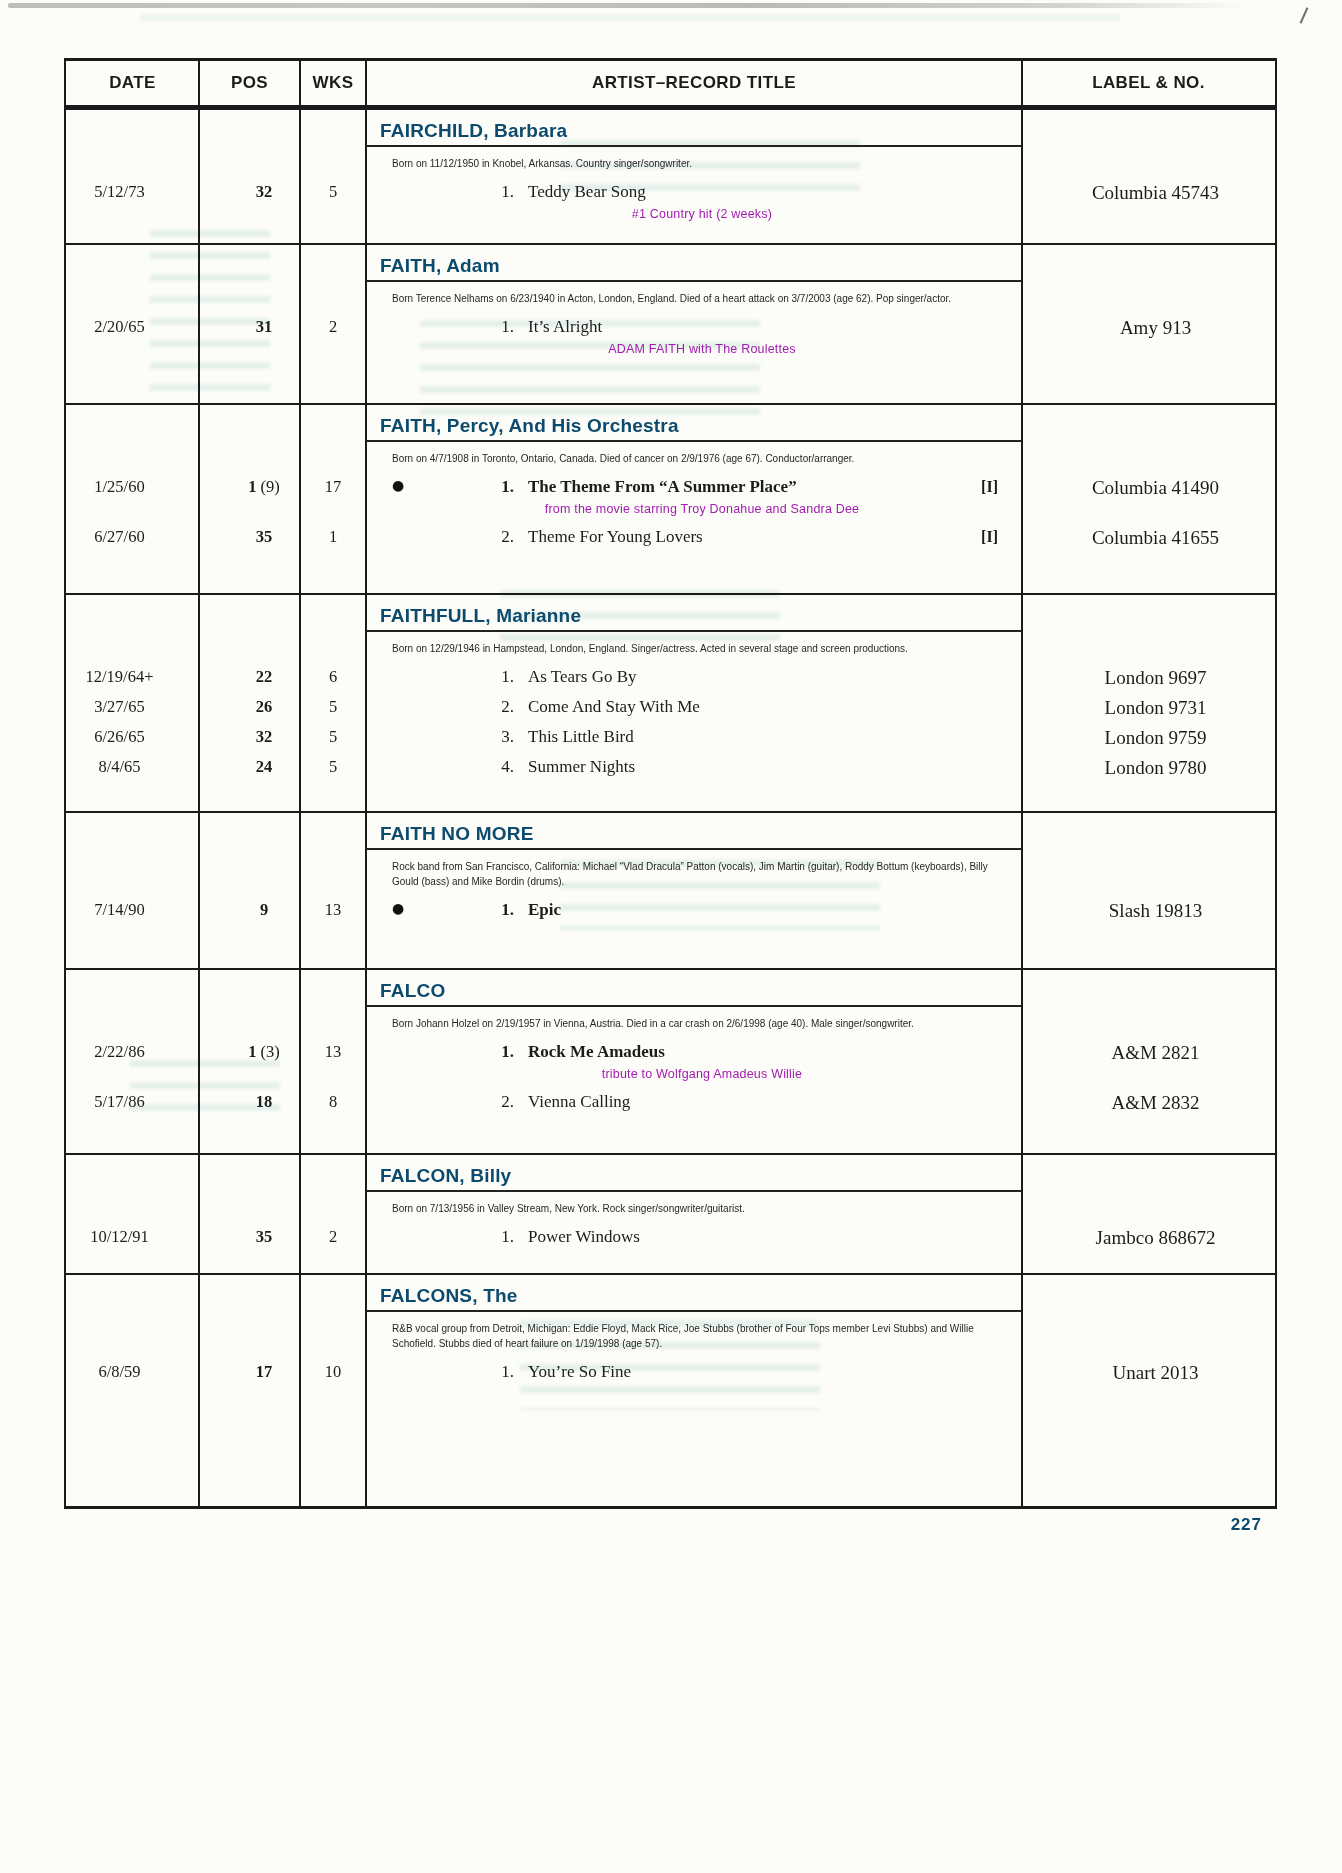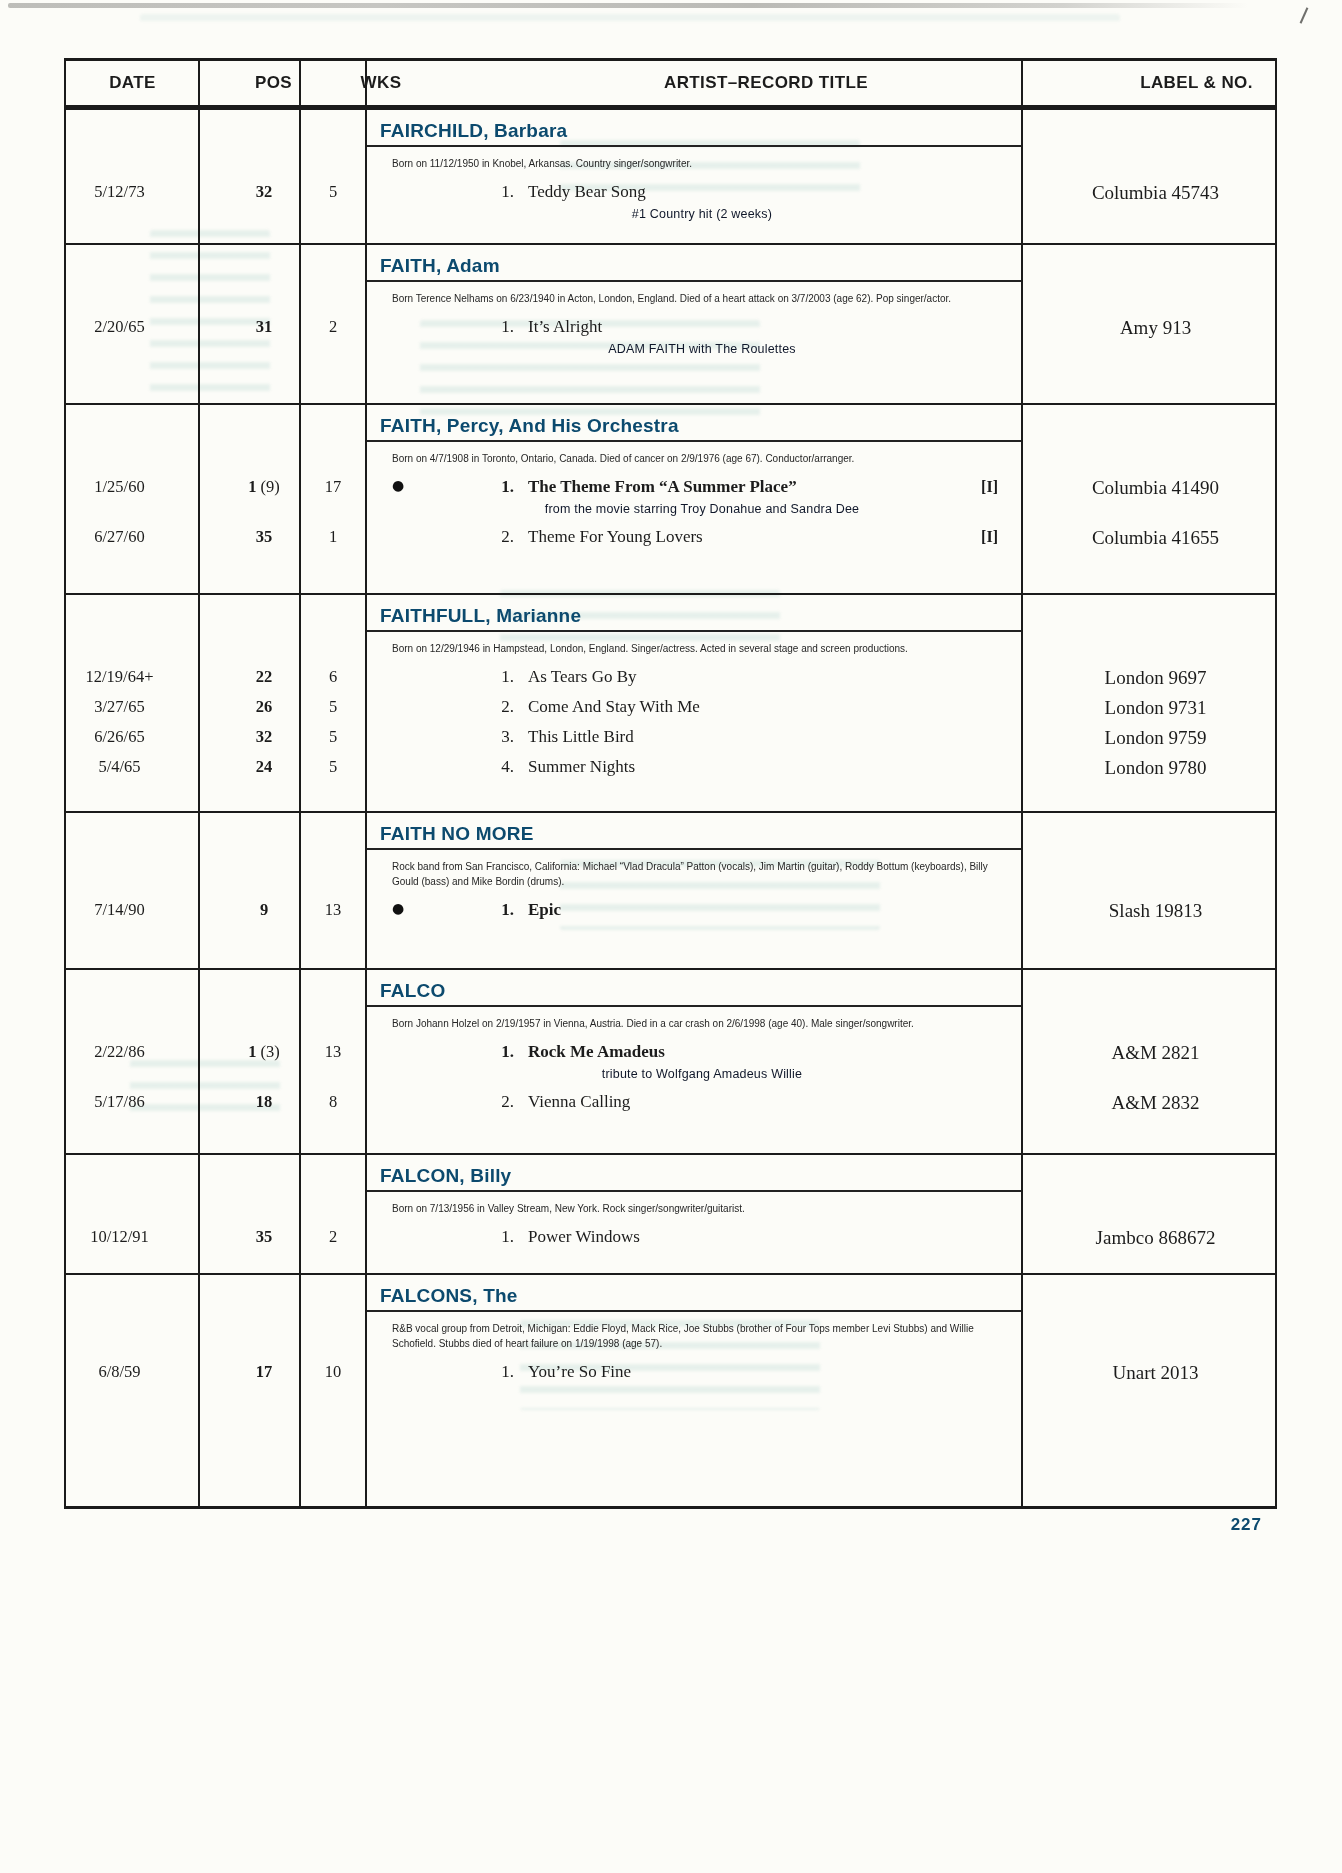--- a/index.html
+++ b/index.html
@@ -25,21 +25,21 @@
     filter:blur(1.6px);opacity:.45;pointer-events:none;border-radius:3px;
   }
   
   .chart-table{
     position:absolute;left:64px;top:58px;width:1213px;
     border:2px solid #1b1b1b;border-top-width:3px;border-bottom-width:3px;
     background:transparent;box-sizing:border-box;
   }
   .hdr-row{
     display:grid;grid-template-columns:133px 101px 66px 656px 1fr;
-    border-bottom:3px solid #1b1b1b;height:44px;align-items:center;gap:24px;
+    border-bottom:3px solid #1b1b1b;height:44px;align-items:center;
   }
   .hdr-cell{
     text-align:center;font-weight:700;font-size:17px;letter-spacing:.4px;
   }
   .section{
     display:grid;grid-template-columns:133px 101px 66px 656px 1fr;
     grid-auto-rows:min-content;align-content:start;
     position:relative;border-top:2px solid #1b1b1b;box-sizing:border-box;
   }
   .section:first-of-type{border-top:none;}
@@ -88,21 +88,21 @@
     position:absolute;left:26px;top:6px;font-size:14px;line-height:1;
     font-family:"DejaVu Sans",sans-serif;color:#111;
   }
   .flag{margin-left:auto;margin-right:24px;font-weight:700;font-size:16px;}
   .label-cell{
     grid-column:5;font-family:"Liberation Serif","DejaVu Serif",serif;
     font-size:19px;padding:5px 0 3px 14px;white-space:nowrap;text-align:center;
   }
   .note-cell{
     grid-column:4;text-align:center;padding:0 60px 6px 76px;
-    font-size:12.5px;color:#0f172a;letter-spacing:.2px;
+    font-size:12.5px;color:#a21caf;letter-spacing:.2px;
   }
   .page-number{
     position:absolute;left:49px;top:1515px;width:1213px;text-align:right;
     font-weight:700;font-size:17px;letter-spacing:1px;color:#0c4a6e;
   }
 </style>
 </head>
 <body>
 
 <div class="scan-streak"></div>
@@ -219,21 +219,21 @@
       </div>
     <div class="label-cell">London 9731</div>
     <div class="date-cell">6/26/65</div>
     <div class="pos-cell"><span class="pos-main">32</span></div>
     <div class="wks-cell">5</div>
     <div class="title-cell">
         <span class="song-num">3.</span>
         <span class="song-title">This Little Bird</span>
       </div>
     <div class="label-cell">London 9759</div>
-    <div class="date-cell">5/4/65</div>
+    <div class="date-cell">8/4/65</div>
     <div class="pos-cell"><span class="pos-main">24</span></div>
     <div class="wks-cell">5</div>
     <div class="title-cell">
         <span class="song-num">4.</span>
         <span class="song-title">Summer Nights</span>
       </div>
     <div class="label-cell">London 9780</div>
   </div>
 
   <div class="section sec-4">

